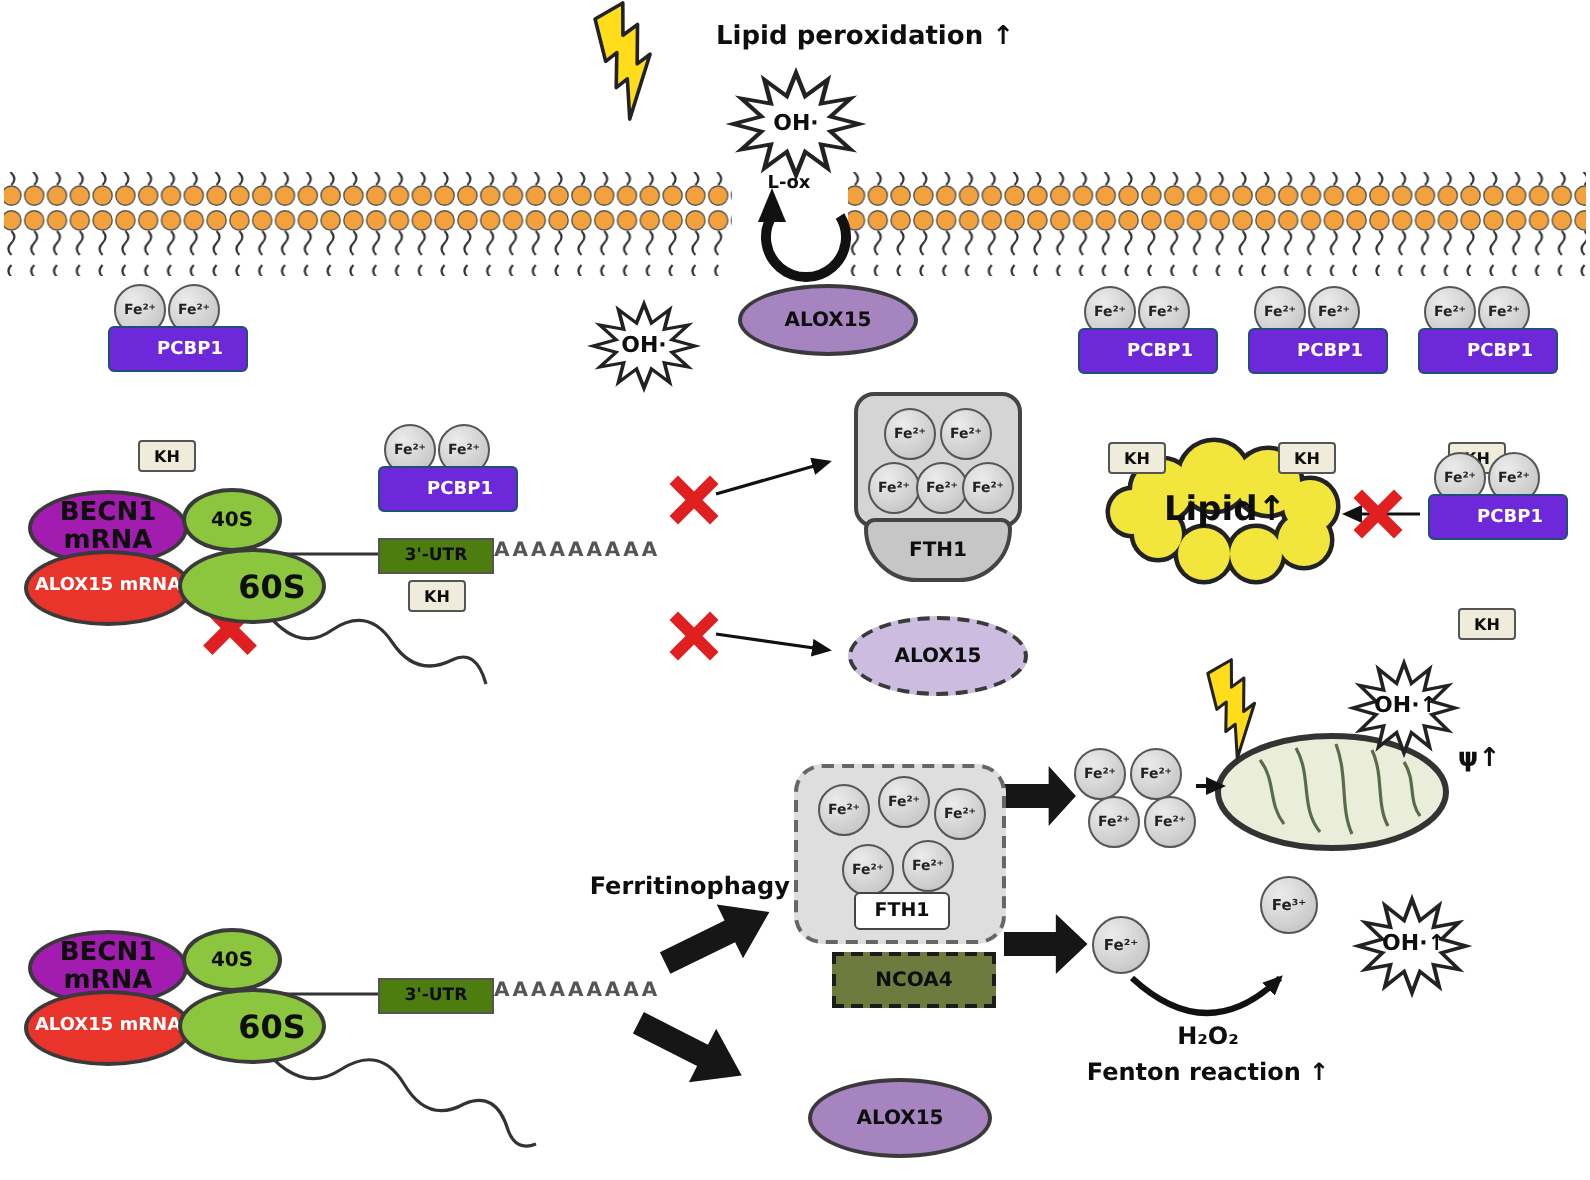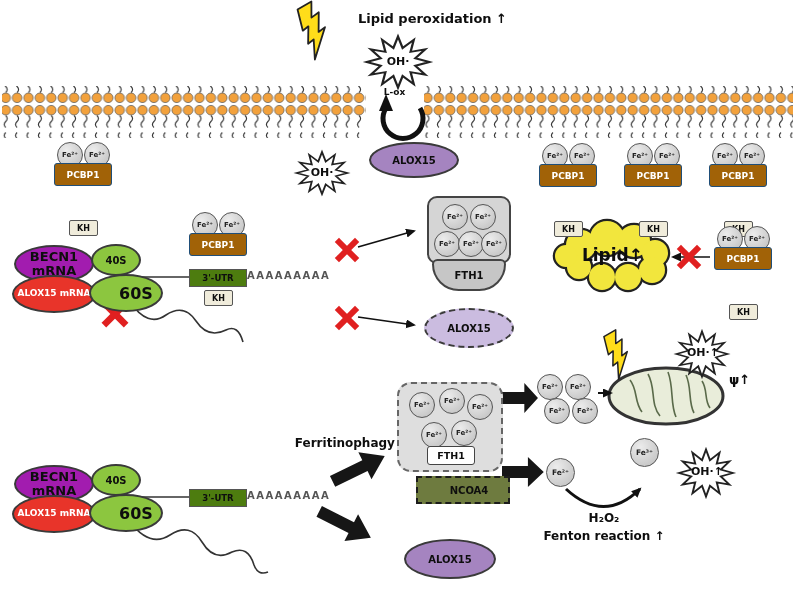--- a/index.html
+++ b/index.html
@@ -12,43 +12,43 @@
   .ell{position:absolute;display:flex;align-items:center;justify-content:center;text-align:center;
        border:2px solid #3a3a3a;border-radius:50%;font-weight:bold;}
   .fe{position:absolute;width:24px;height:24px;border-radius:50%;
       background:radial-gradient(circle at 35% 30%,#ececec,#bdbdbd);
       border:1.5px solid #555;display:flex;align-items:center;justify-content:center;
       font-size:7px;font-weight:bold;color:#222;}
   .fe.big{width:27px;height:27px;font-size:7.5px;}
   .pcbp1-unit{position:absolute;width:58px;height:56px;}
   .pcbp1-unit .fe-a{left:3px;top:0;}
   .pcbp1-unit .fe-b{left:30px;top:0;}
-  .pcbp1-box{position:absolute;left:0;top:21px;width:56px;height:21px;background:#a16207;
+  .pcbp1-box{position:absolute;left:0;top:21px;width:56px;height:21px;background:#6d28d9;
        border:1.5px solid #1f4e79;border-radius:3px;color:#fff;font-weight:bold;font-size:9px;
-       display:flex;align-items:center;justify-content:center;}
+       display:flex;align-items:center;justify-content:center;padding-left:12px;}
   .kh-box{position:absolute;left:15px;top:42px;width:27px;height:14px;background:#F0ECDB;
        border:1.3px solid #555;border-radius:2px;font-size:8px;font-weight:bold;
        display:flex;align-items:center;justify-content:center;margin-top:36px;}
   .utr-box{position:absolute;width:56px;height:16px;background:#4d7c0f;border:1.5px solid #555;
        font-size:8.5px;font-weight:bold;display:flex;align-items:center;justify-content:center;}
   .mrna-becn1{width:76px;height:34px;background:#a21caf;font-size:13px;line-height:1.1;}
   .mrna-alox{width:80px;height:34px;background:#E8342A;color:#fff;font-size:9px;line-height:1.1;}
   .rib40{width:46px;height:28px;background:#8CC63F;font-size:10px;}
   .rib60{width:50px;height:34px;background:#8CC63F;font-size:16px;padding-left:20px;}
   .alox-prot{background:#A584C0;font-size:10px;}
   .alox-dotted{background:#CBBCE0;border-style:dashed;}
   .fth1-shell{position:absolute;background:#D5D5D5;border:2px solid #444;border-radius:10px;}
   .fth1-base{position:absolute;background:#C6C6C6;border:2px solid #444;
        border-radius:6px 6px 30px 30px;font-size:10px;font-weight:bold;
        display:flex;align-items:center;justify-content:center;}
   .fth1-shell2{position:absolute;background:#DEDEDE;border:2.5px dashed #666;border-radius:14px;}
   .fth1-tag{position:absolute;background:#fff;border:1.5px solid #444;border-radius:3px;
        font-size:9.5px;font-weight:bold;display:flex;align-items:center;justify-content:center;}
   .ncoa4{position:absolute;background:#6E7B3F;border:2px dashed #1c1c1c;font-size:10px;font-weight:bold;
-       color:#0e0e0e;display:flex;align-items:center;justify-content:center;padding-left:12px;}
+       color:#0e0e0e;display:flex;align-items:center;justify-content:center;}
 </style>
 </head>
 <body>
 
 <div class="fig">
 
   <svg class="bg" width="795" height="590" viewBox="0 0 795 590">
     <defs>
       <pattern id="lipids" patternUnits="userSpaceOnUse" width="11.4" height="52">
         <circle cx="5.7" cy="6.2" r="4.8" fill="#F2A13C" stroke="#555" stroke-width="0.7"></circle>

